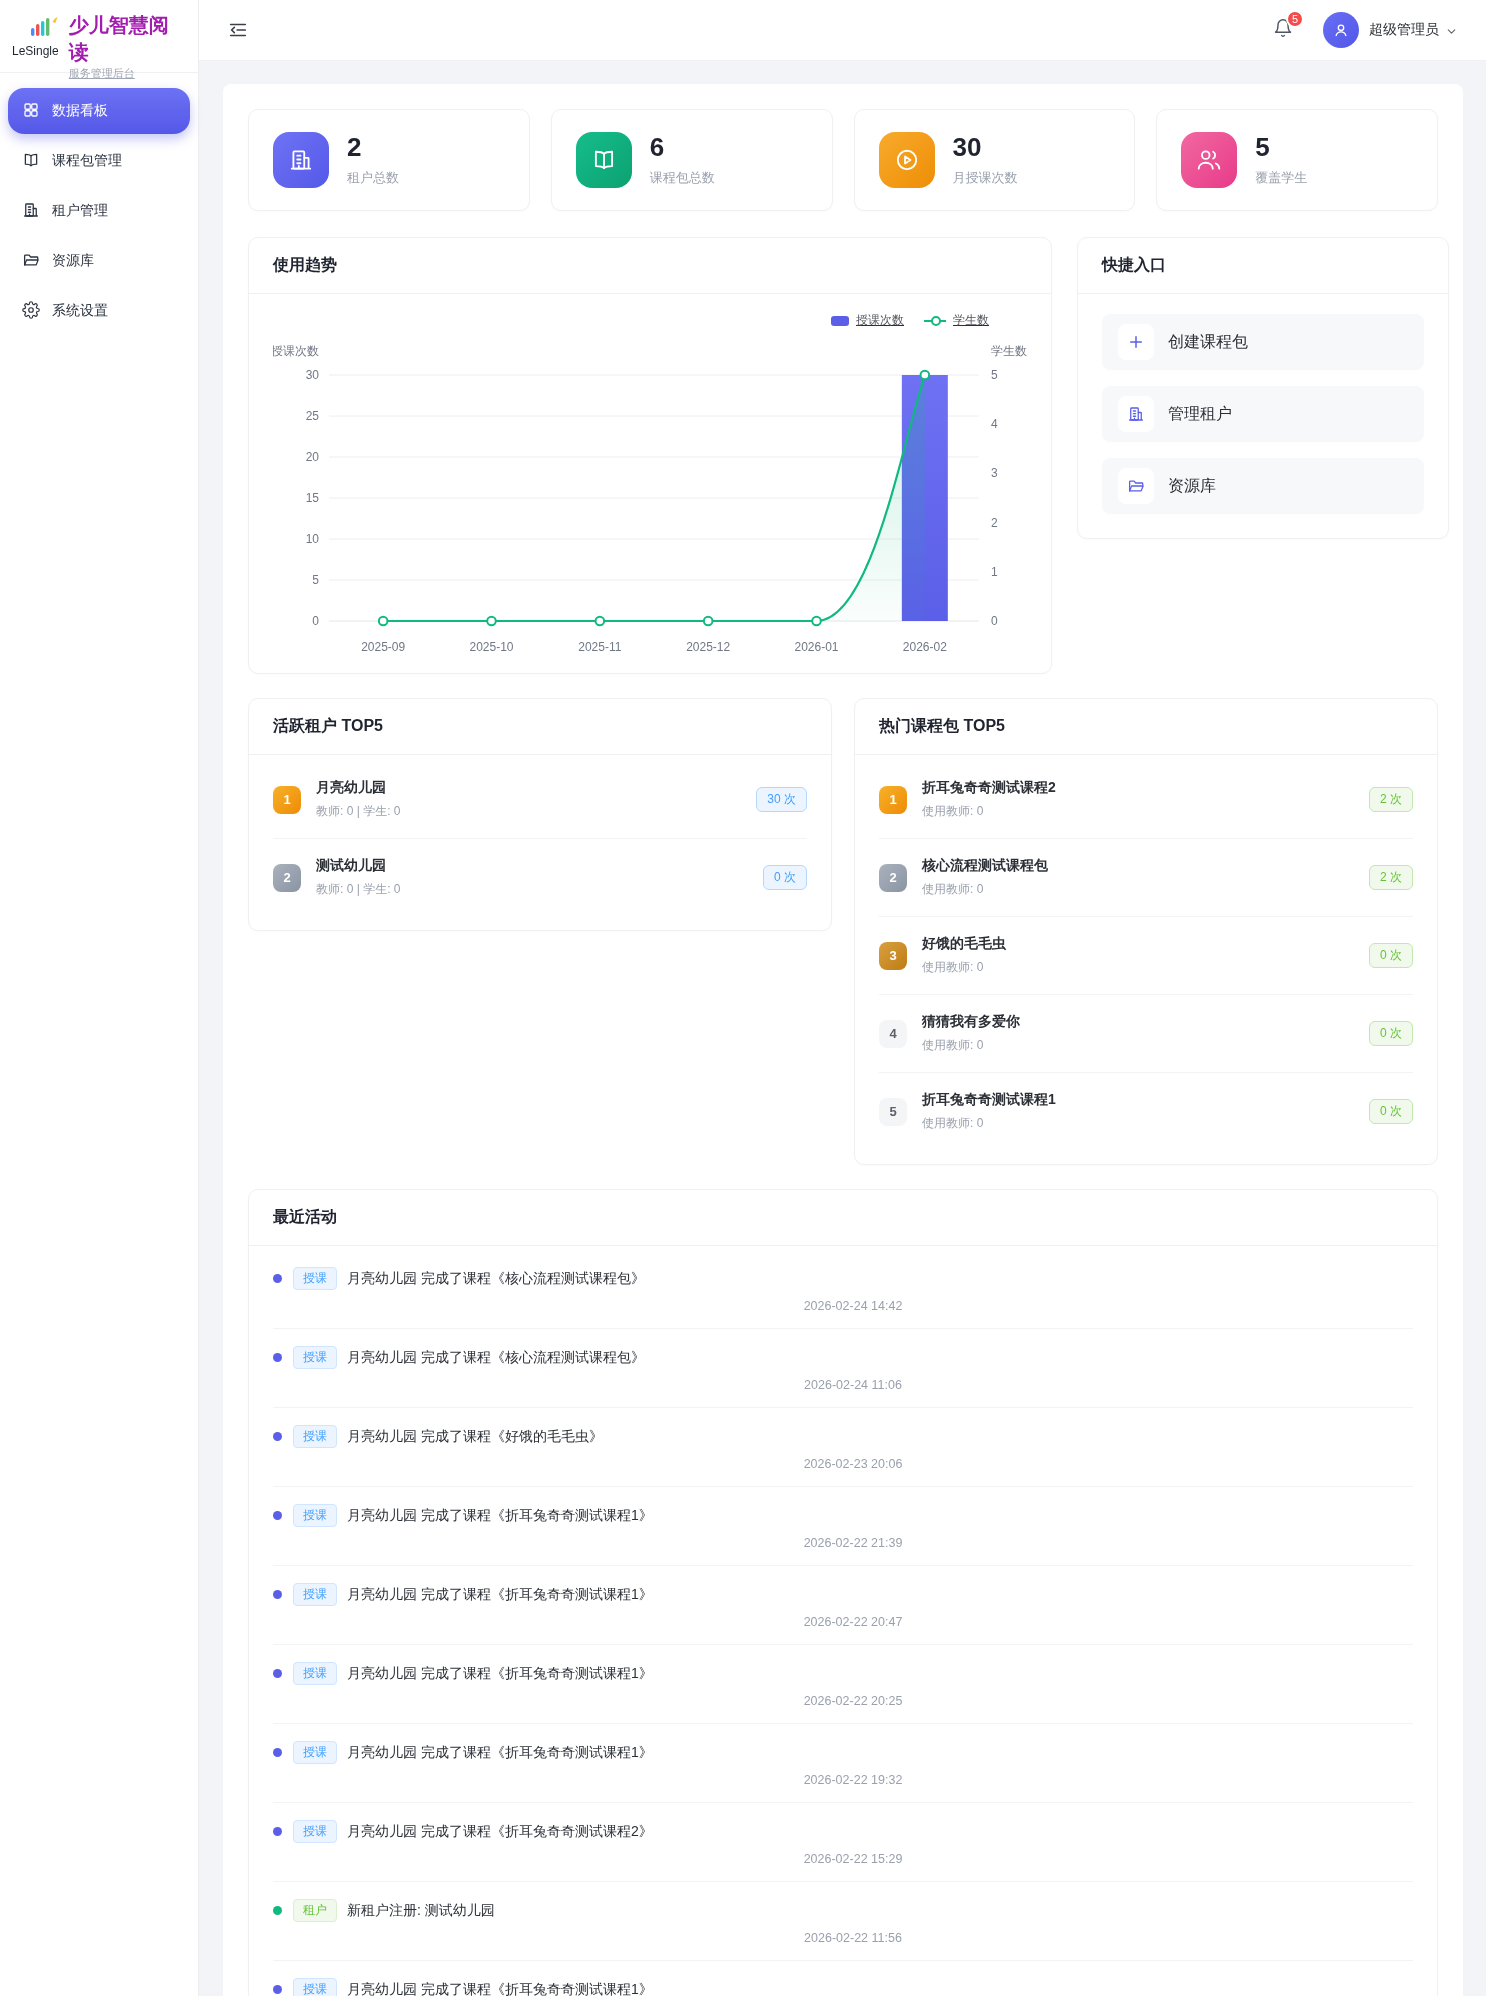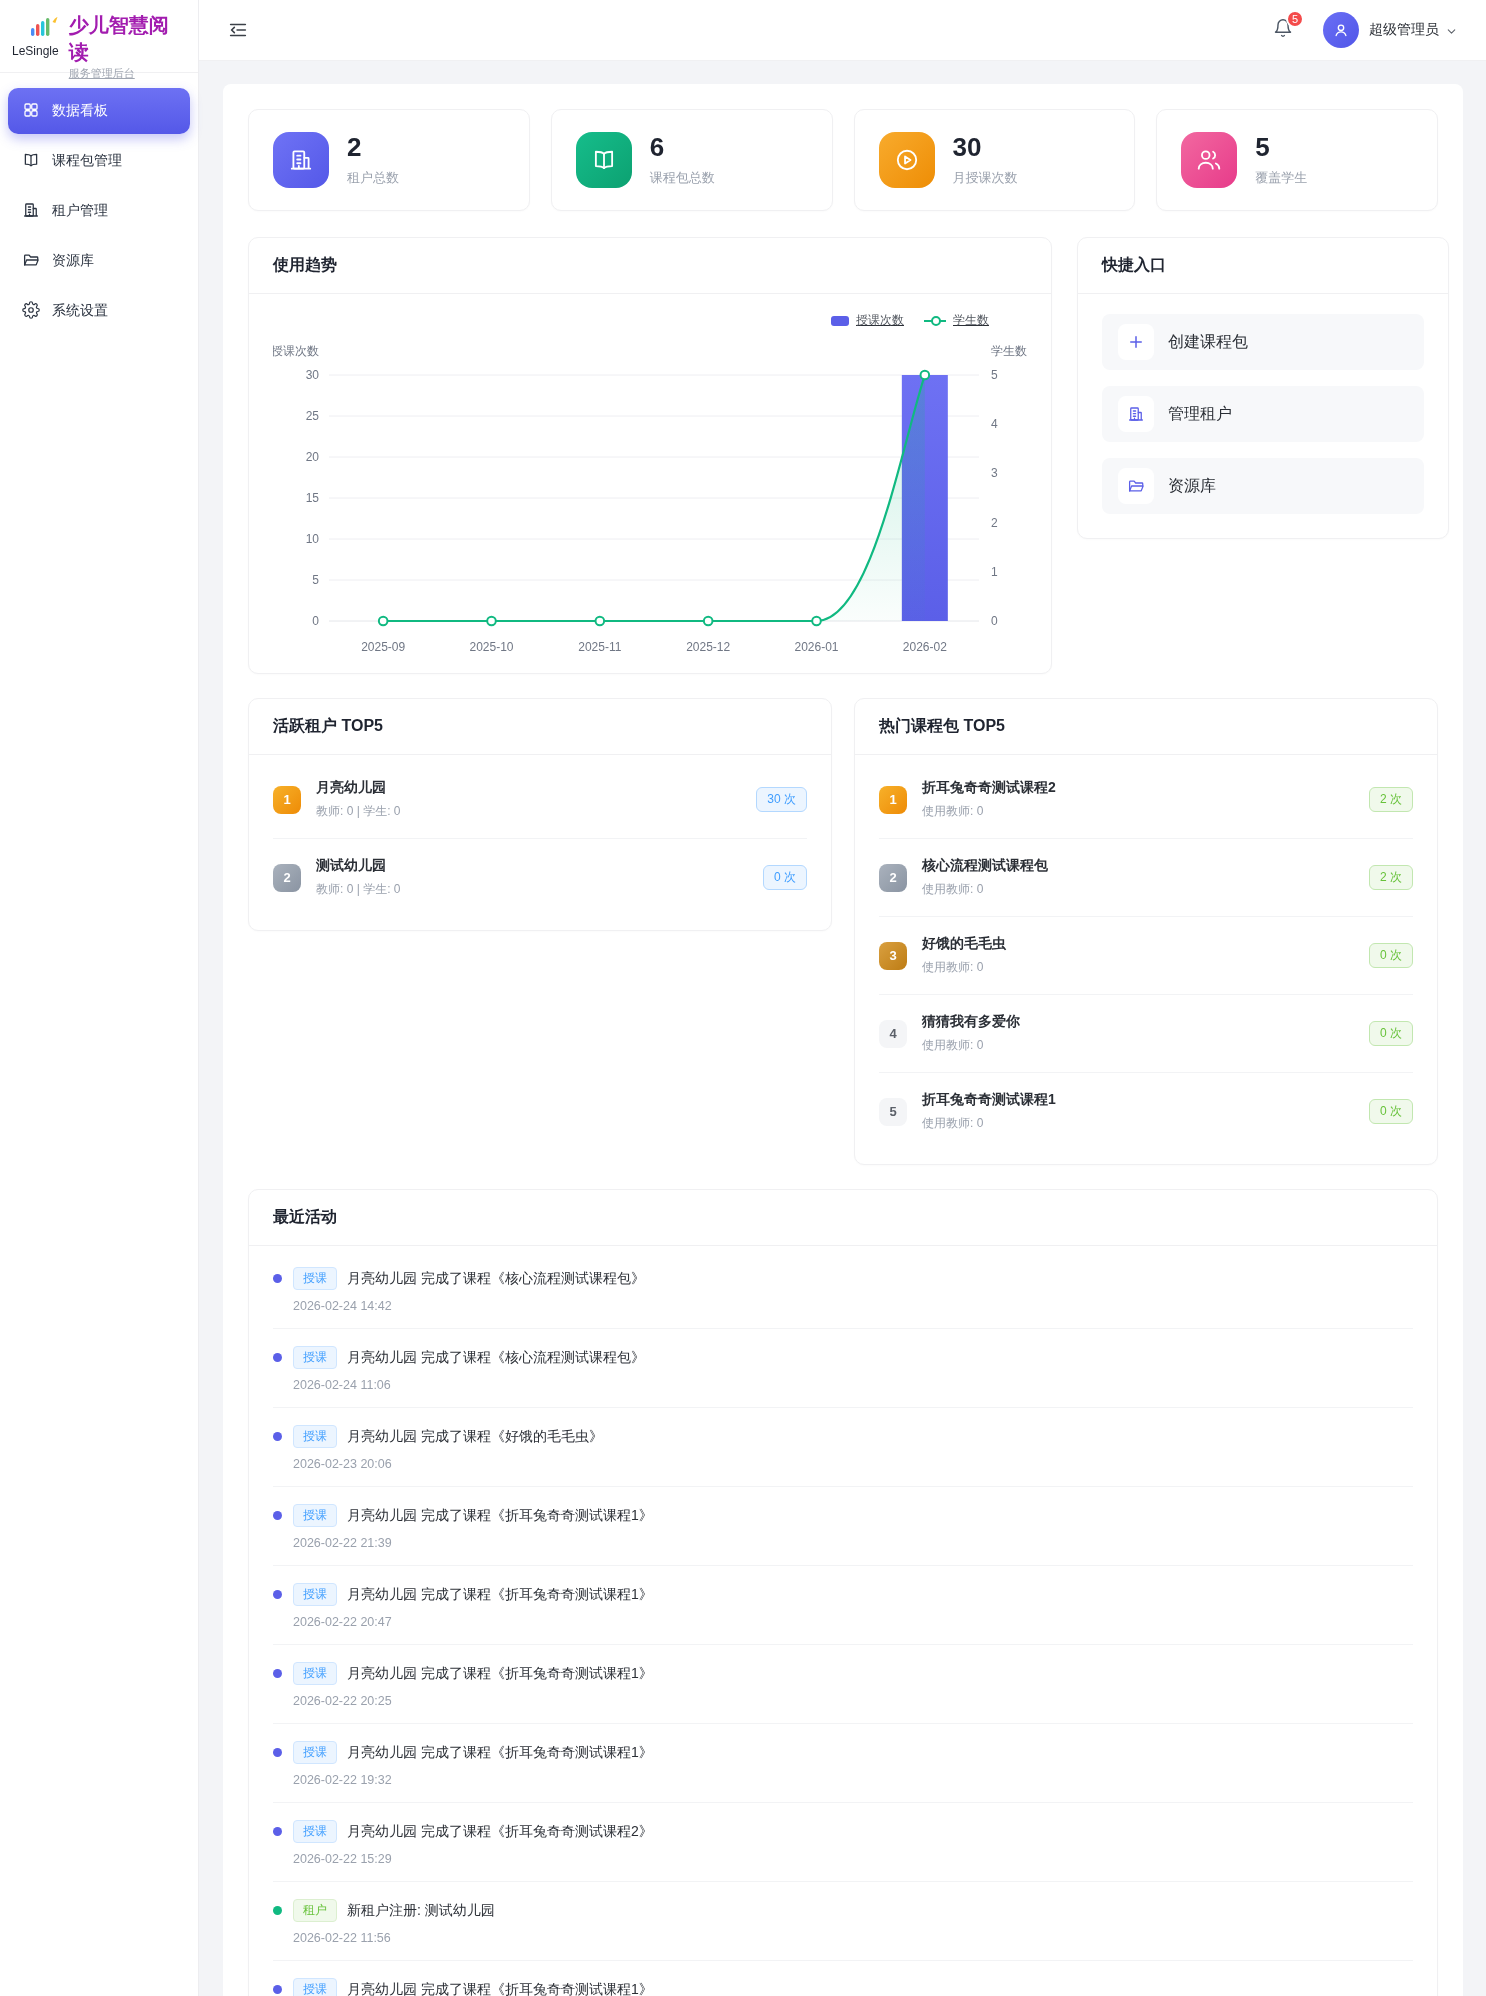--- a/index.html
+++ b/index.html
@@ -17,21 +17,21 @@
   .logo-col { display:flex; flex-direction:column; align-items:flex-end; }
   .logo-brand { font-size:12px; color:#1f2430; margin-top:2px; }
   .logo-title { font-size:20px; font-weight:700; color:#a21caf;margin-top:21px; }
   .logo-sub { font-size:11px; color:#a0a6b1; margin-top:0;text-decoration:underline; }
   .menu { padding:15px 8px; }
   .menu-item { display:flex; align-items:center; gap:12px; height:46px;
     padding:0 14px; border-radius:10px; margin-bottom:4px; font-size:14px;
     color:#2b3340; cursor:pointer; }
   .menu-item svg { width:18px; height:18px; flex:0 0 18px; }
   .menu-item.active { background:linear-gradient(180deg,#6d71f3,#5458e8);
-    color:#ffffff; box-shadow:0 5px 12px rgba(88,92,233,.35); }
+    color:#ffffff; box-shadow:0 5px 12px rgba(88,92,233,.35);border-radius:16px; }
   
   .topbar { position:absolute; left:199px; top:0; right:0; height:61px;
     background:#fff; border-bottom:1px solid #f0f0f2; display:flex;
     align-items:center; justify-content:space-between; padding:0 28px; z-index:2; }
   .collapse-btn { width:22px; height:22px; color:#3b4048; cursor:pointer; }
   .topbar-right { display:flex; align-items:center; }
   .bell-wrap { position:relative; margin-right:30px; cursor:pointer; color:#4b5563; }
   .bell-wrap svg { width:20px; height:20px; }
   .badge { position:absolute; top:-8px; right:-11px; min-width:18px; height:18px;
     border-radius:9px; background:#f44b4b; color:#fff; font-size:11px;
@@ -114,21 +114,21 @@
   .act-row:last-child { border-bottom:none; }
   .act-line1 { display:flex; align-items:center; }
   .act-dot { width:9px; height:9px; border-radius:50%; flex:0 0 9px; }
   .dot-teach { background:#5b5fe8; }
   .dot-tenant { background:#10b981; }
   .act-tag { font-size:12px; padding:2px 9px; border-radius:4px; border:1px solid;
     margin-left:11px; }
   .tag-teach { color:#409eff; background:#ecf5ff; border-color:#d0e6ff; }
   .tag-tenant { color:#67c23a; background:#f0f9eb; border-color:#dcefd0; }
   .act-text { font-size:14px; color:#2b2f36; margin-left:10px; }
-  .act-time { font-size:12.5px; color:#9aa1ad; margin:9px 0 0 20px; }
+  .act-time { font-size:12.5px; color:#9aa1ad; margin:9px 0 0 20px;text-align:center; }
 </style>
 </head>
 <body>
 
 <aside class="sidebar">
   <div class="logo-block">
     <div class="logo-col">
       <span>
         <svg width="29" height="24" viewBox="0 0 29 24">
           <rect x="1" y="14" width="3.4" height="8" rx="1.7" fill="#4b8bf5"></rect>

